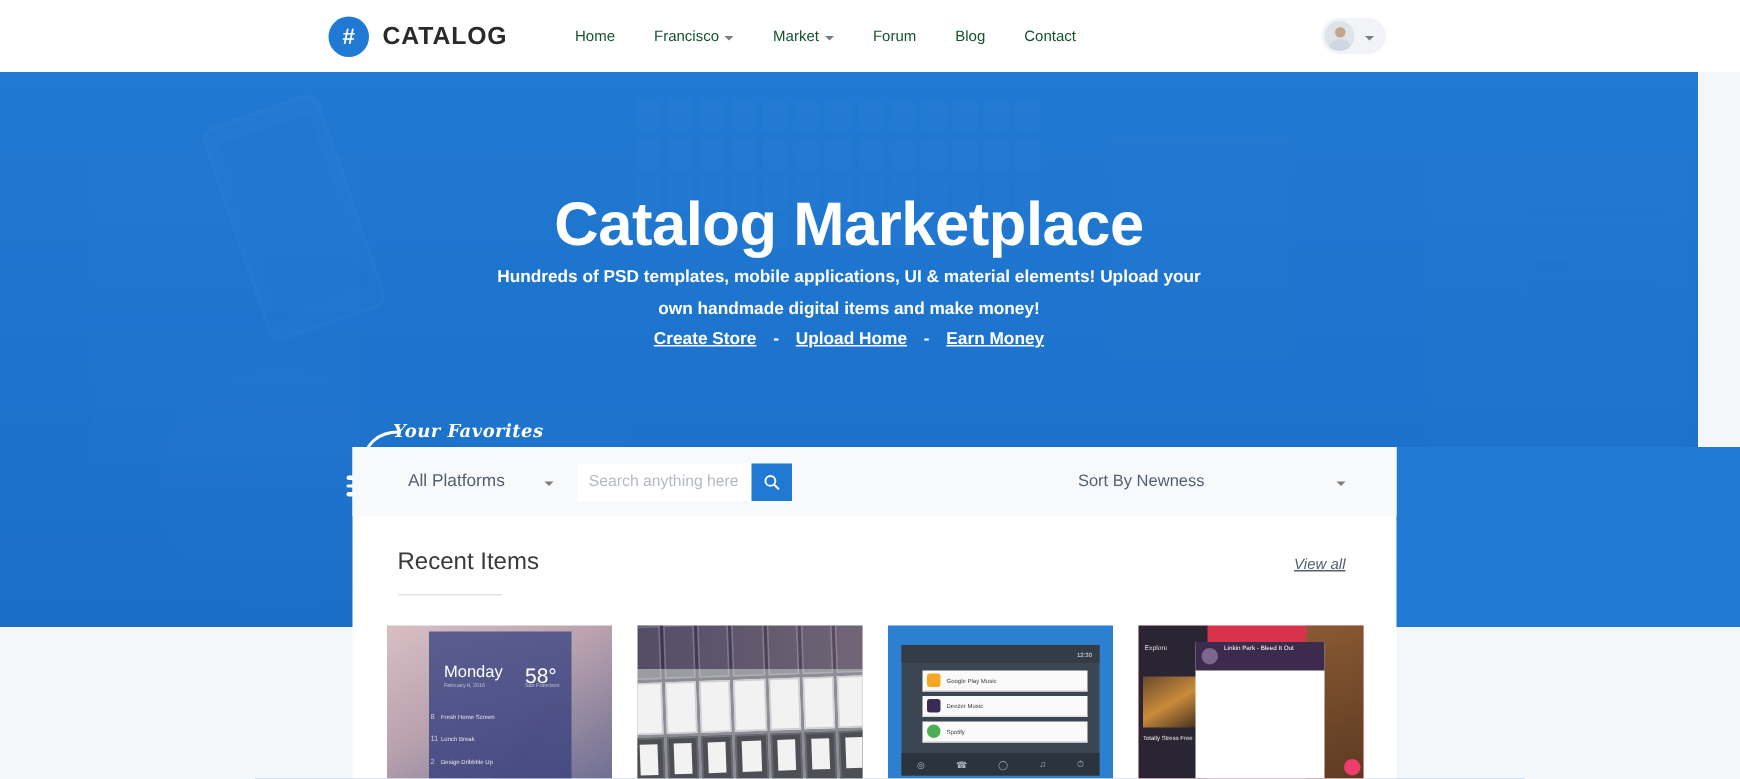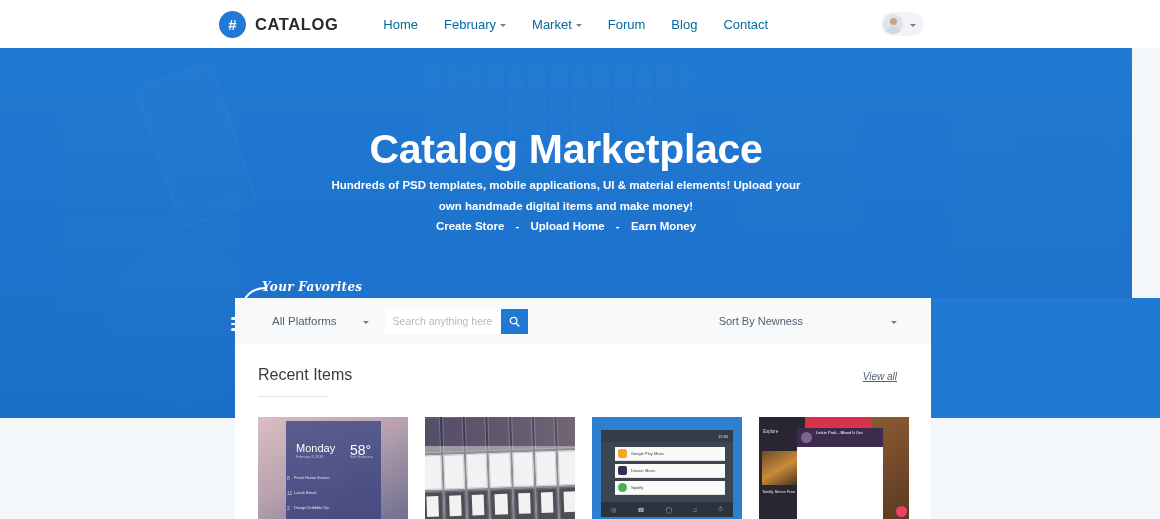--- a/index.html
+++ b/index.html
@@ -27,21 +27,21 @@
     display: flex; align-items: center; justify-content: center;
     line-height: 1;
   }
   .brand-text {
     margin-left: 9px;
     font-size: 16.5px; font-weight: bold;
     letter-spacing: .6px; color: #2a2a2a;
   }
   .nav-links { display: flex; align-items: center; margin-left: 32px; }
   .nav-link {
-    font-size: 13px; color: #0369a1;
+    font-size: 10px; color: #14532d;
     padding: 0 13px; white-space: nowrap;
     display: flex; align-items: center; gap: 4px;
     cursor: pointer;
   }
   .caret-sm {
     width: 0; height: 0;
     border-left: 3.2px solid transparent;
     border-right: 3.2px solid transparent;
     border-top: 3.8px solid #7d7d7d;
     margin-top: 2px;
@@ -138,21 +138,21 @@
     transform: translateX(-50%);
     width: 470px;
     font-size: 11.5px; font-weight: bold;
     line-height: 21px;
   }
   .hero-links {
     position: absolute; top: 172px; left: 0; width: 100%;
     font-size: 11.5px; font-weight: bold;
   }
   .hero-links a {
-    color: #fff; 
+    color: #fff; text-decoration: underline;
     cursor: pointer;
   }
   .hero-links .dash { margin: 0 8px; text-decoration: none; }
 
   .fav-note {
     position: absolute; left: 262px; top: 232px;
     color: #fff; font-size: 12px;
     font-style: italic; font-weight: bold;
     font-family: "DejaVu Serif", serif;
     letter-spacing: .3px;
@@ -214,21 +214,21 @@
   .sort-select {
     margin-left: auto;
     display: flex; align-items: center; gap: 88px;
     font-size: 11px; color: #55606e;
     cursor: pointer; white-space: nowrap;
   }
 
   .section-head {
     position: relative;
     padding: 22px 34px 0 23px;
-    display: flex; align-items: baseline;
+    display: flex; align-items: baseline; margin-left: 7px;
   }
   .section-title {
     font-size: 16px; color: #3a3a3a;
     position: relative;
   }
   .section-title::after {
     content: ""; position: absolute;
     left: 0; bottom: -13px; width: 70px; height: 1.5px;
     background: #e2e5ea;
   }
@@ -621,21 +621,21 @@
   <div class="navbar">
     <div class="brand">
       <div class="brand-mark">#</div>
       <div class="brand-text">CATALOG</div>
     </div>
     <div class="nav-links">
       <div class="nav-link">
         <span>Home</span>
       </div>
       <div class="nav-link">
-        <span>February</span>
+        <span>Francisco</span>
         <span class="caret-sm"></span>
       </div>
       <div class="nav-link">
         <span>Market</span>
         <span class="caret-sm"></span>
       </div>
       <div class="nav-link">
         <span>Forum</span>
       </div>
       <div class="nav-link">

